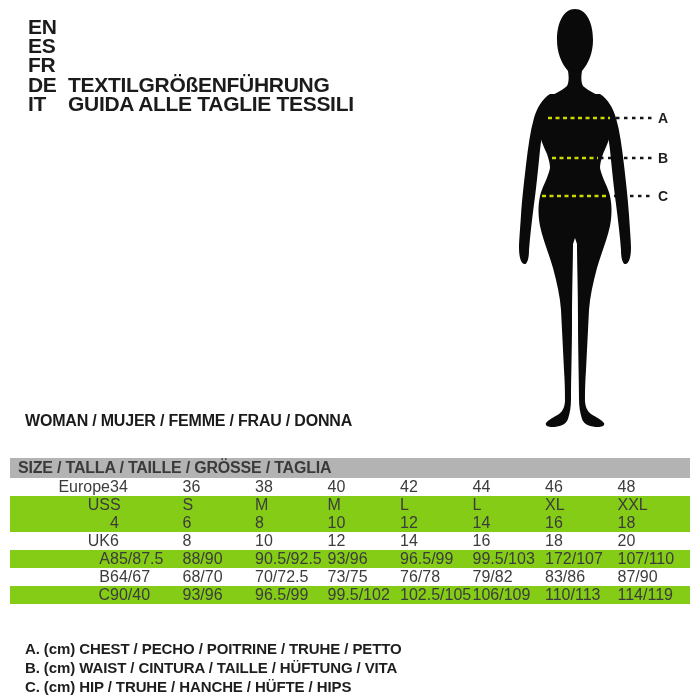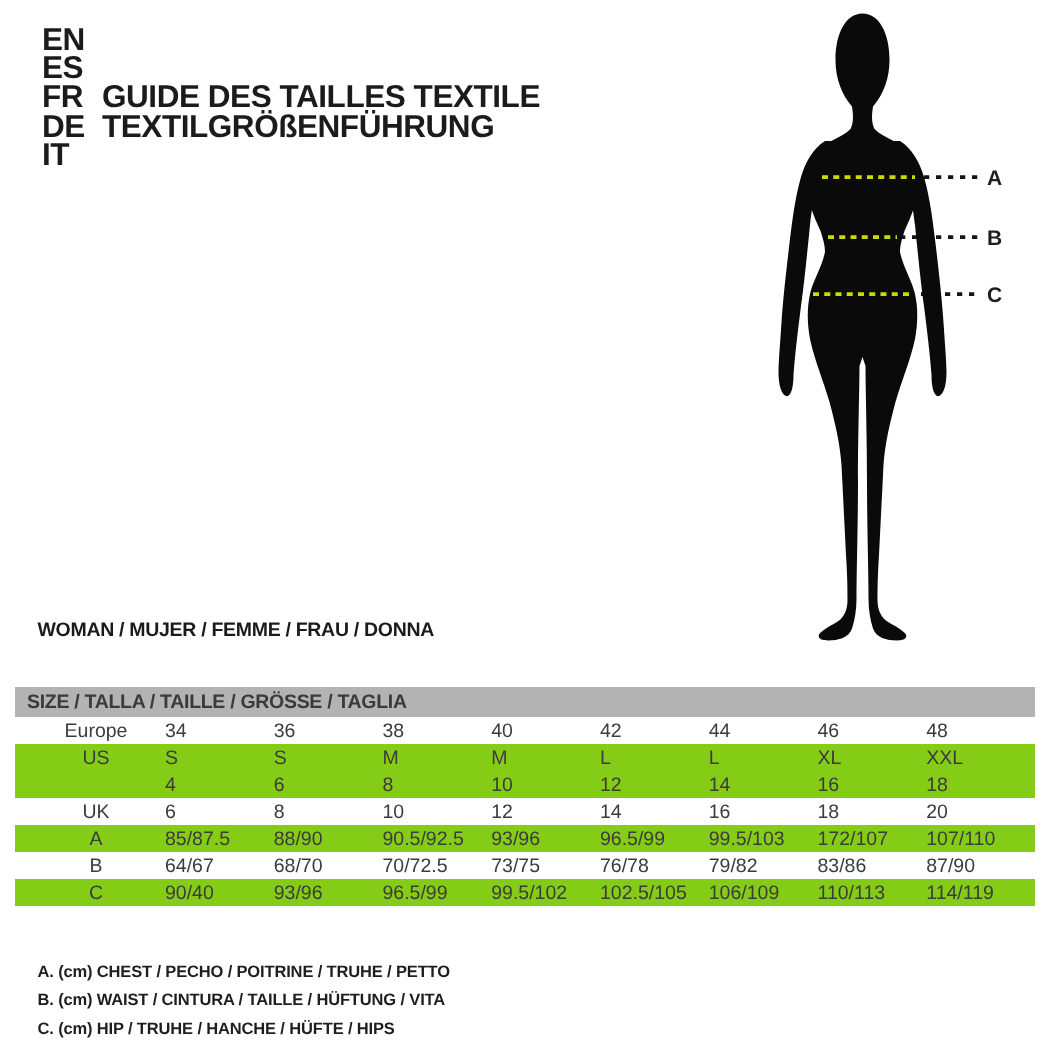--- a/index.html
+++ b/index.html
@@ -10,58 +10,58 @@
   .langs{position:absolute;left:28px;top:17px;}
   .lang-row{display:flex;height:19.4px;align-items:center;font-weight:bold;
             font-size:21px;letter-spacing:-0.3px;color:#1b1b1b;}
   .lang-code{width:40px;flex:0 0 40px;}
 
   
   .figure-svg{position:absolute;left:490px;top:0;}
   .measure-label{font-family:"Liberation Sans",sans-serif;font-size:14px;font-weight:600;fill:#1e1e1e;}
 
   
-  .section-title{position:absolute;left:25px;top:412px;font-size:13px;font-weight:bold;
+  .section-title{position:absolute;left:25px;top:412px;font-size:16px;font-weight:bold;
                  color:#1b1b1b;letter-spacing:-0.2px;}
 
   
-  .size-table{position:absolute;left:10px;top:458px;width:680px;font-size:13px;color:#3c3c3c;}
+  .size-table{position:absolute;left:10px;top:458px;width:680px;font-size:16px;color:#3c3c3c;}
   .t-header{height:20px;line-height:20px;background:#b3b3b3;padding-left:8px;
             font-weight:bold;color:#3a3a3a;letter-spacing:-0.2px;}
   .t-row{display:grid;grid-template-columns:100px repeat(8,1fr);height:18px;line-height:18px;}
   .t-row.shaded{background:#84cc16;}
-  .t-label{padding-left:8px;text-align:center;}
+  .t-label{padding-left:8px;text-align:right;}
   .t-cell{text-align:left;}
 
   
   .legend{position:absolute;left:25px;top:639px;}
-  .legend-line{font-size:11px;font-weight:bold;color:#1e1e1e;line-height:19px;letter-spacing:-0.1px;}
+  .legend-line{font-size:15px;font-weight:bold;color:#1e1e1e;line-height:19px;letter-spacing:-0.1px;}
 </style>
 </head>
 <body>
 
 <div class="canvas">
 
   <div class="langs">
       <div class="lang-row">
         <span class="lang-code">EN</span>
       </div>
       <div class="lang-row">
         <span class="lang-code">ES</span>
       </div>
       <div class="lang-row">
         <span class="lang-code">FR</span>
-        <span>GUIDE DES TAILLES TEXTILE</span>
       </div>
       <div class="lang-row">
         <span class="lang-code">DE</span>
         <span>TEXTILGRÖßENFÜHRUNG</span>
       </div>
       <div class="lang-row">
         <span class="lang-code">IT</span>
+        <span>GUIDA ALLE TAGLIE TESSILI</span>
       </div>
     </div>
 
   <svg class="figure-svg" width="210" height="430" viewBox="0 0 210 430">
 
     <g stroke="#151515" stroke-width="2.5" stroke-dasharray="3.5 4.5">
       <line x1="70" y1="118" x2="162" y2="118"></line>
       <line x1="70" y1="158" x2="162" y2="158"></line>
       <line x1="60" y1="196" x2="162" y2="196"></line>
     </g>

